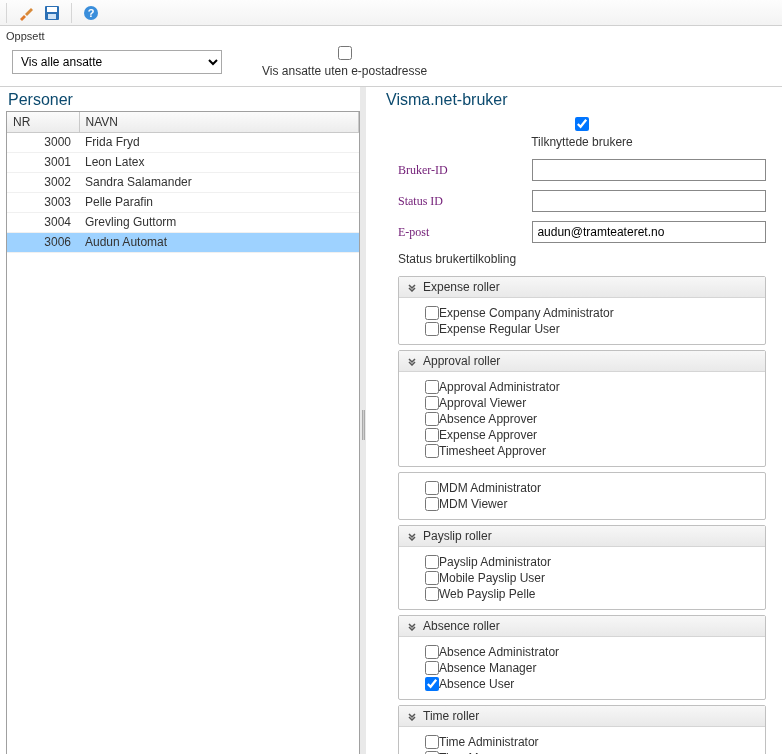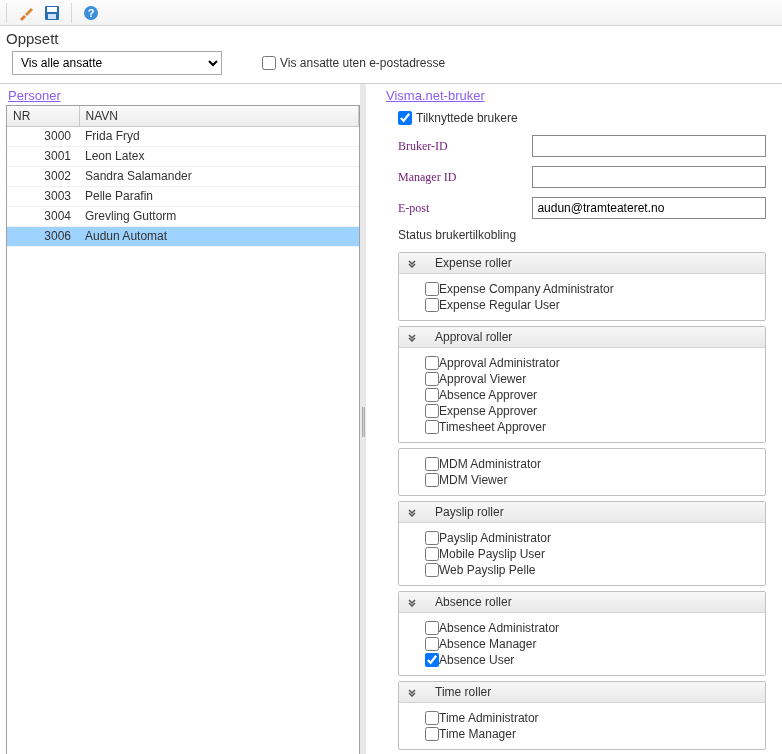--- a/index.html
+++ b/index.html
@@ -24,42 +24,42 @@
   .tb-sep { width:1px; height:20px; background:#d6d6d6; margin:0 2px; }
   .tb-icon {
     width: 18px; height: 18px;
     display:flex; align-items:center; justify-content:center;
     cursor: pointer;
   }
   .oppsett {
     padding: 4px 6px 6px 6px;
     border-bottom: 1px solid #d0d0d0;
   }
-  .oppsett-title { font-size:15px; color:#333; margin-bottom:2px; }
+  .oppsett-title { font-size:11px; color:#333; margin-bottom:2px; }
   .oppsett-row { display:flex; align-items:center; gap:40px; padding:2px 6px; }
   select {
     font-family: inherit; font-size: 12px;
     height: 24px;
     border: 1px solid #a9a9a9;
     background:#fff;
     padding: 1px 4px;
     width: 210px;
   }
-  .chk { display:flex; align-items:center; gap:4px; }
+  .chk { display:flex; align-items:center; gap:4px;flex-direction:column; }
   .chk input[type=checkbox] { width:14px; height:14px; margin:0; }
   .main {
     display:flex;
     height: calc(754px - 26px - 52px);
   }
   .left {
     width: 360px;
     padding: 4px 0 0 6px;
     display:flex; flex-direction:column;
   }
-  .panel-title { font-size:13px; color:#8b5cf6; margin-bottom:2px; padding-left:2px;text-decoration:underline; }
+  .panel-title { font-size:16px; color:#0c4a6e; margin-bottom:2px; padding-left:2px; }
   .table-wrap {
     border: 1px solid #a0a0a0;
     flex: 1;
     overflow:auto;
     background:#fff;
   }
   table { width:100%; border-collapse: collapse; }
   th {
     text-align:left;
     font-weight: normal;
@@ -110,21 +110,21 @@
   }
   .group {
     border: 1px solid #c0c0c0;
     border-radius: 2px;
     margin-bottom: 5px;
     background:#fff;
   }
   .group-header {
     background: linear-gradient(#f7f7f7,#e9e9e9);
     padding: 3px 8px;
-    display:flex; align-items:center; gap:18px;
+    display:flex; align-items:center; gap:6px;
     border-bottom:1px solid #d5d5d5;
     font-size:12px;
     color:#333;
     cursor:pointer;
   }
   .chev {
     display:inline-block;
     width:10px; height:10px;
   }
   .chev svg { display:block; }
@@ -231,21 +231,21 @@
       <label class="chk" style="margin-bottom:10px;">
         <input type="checkbox" id="cbLinked" checked="" style="">
         <span>Tilknyttede brukere</span>
       </label>
 
       <div class="form-row">
         <label class="lbl">Bruker-ID</label>
         <input type="text" value="" style="">
       </div>
       <div class="form-row">
-        <label class="lbl">Manager ID</label>
+        <label class="lbl">Status ID</label>
         <input type="text" value="" style="">
       </div>
       <div class="form-row">
         <label class="lbl">E-post</label>
         <input type="text" value="audun@tramteateret.no" style="">
       </div>
 
       <div class="status-label">Status brukertilkobling</div>
 
       <div id="groups-container">

